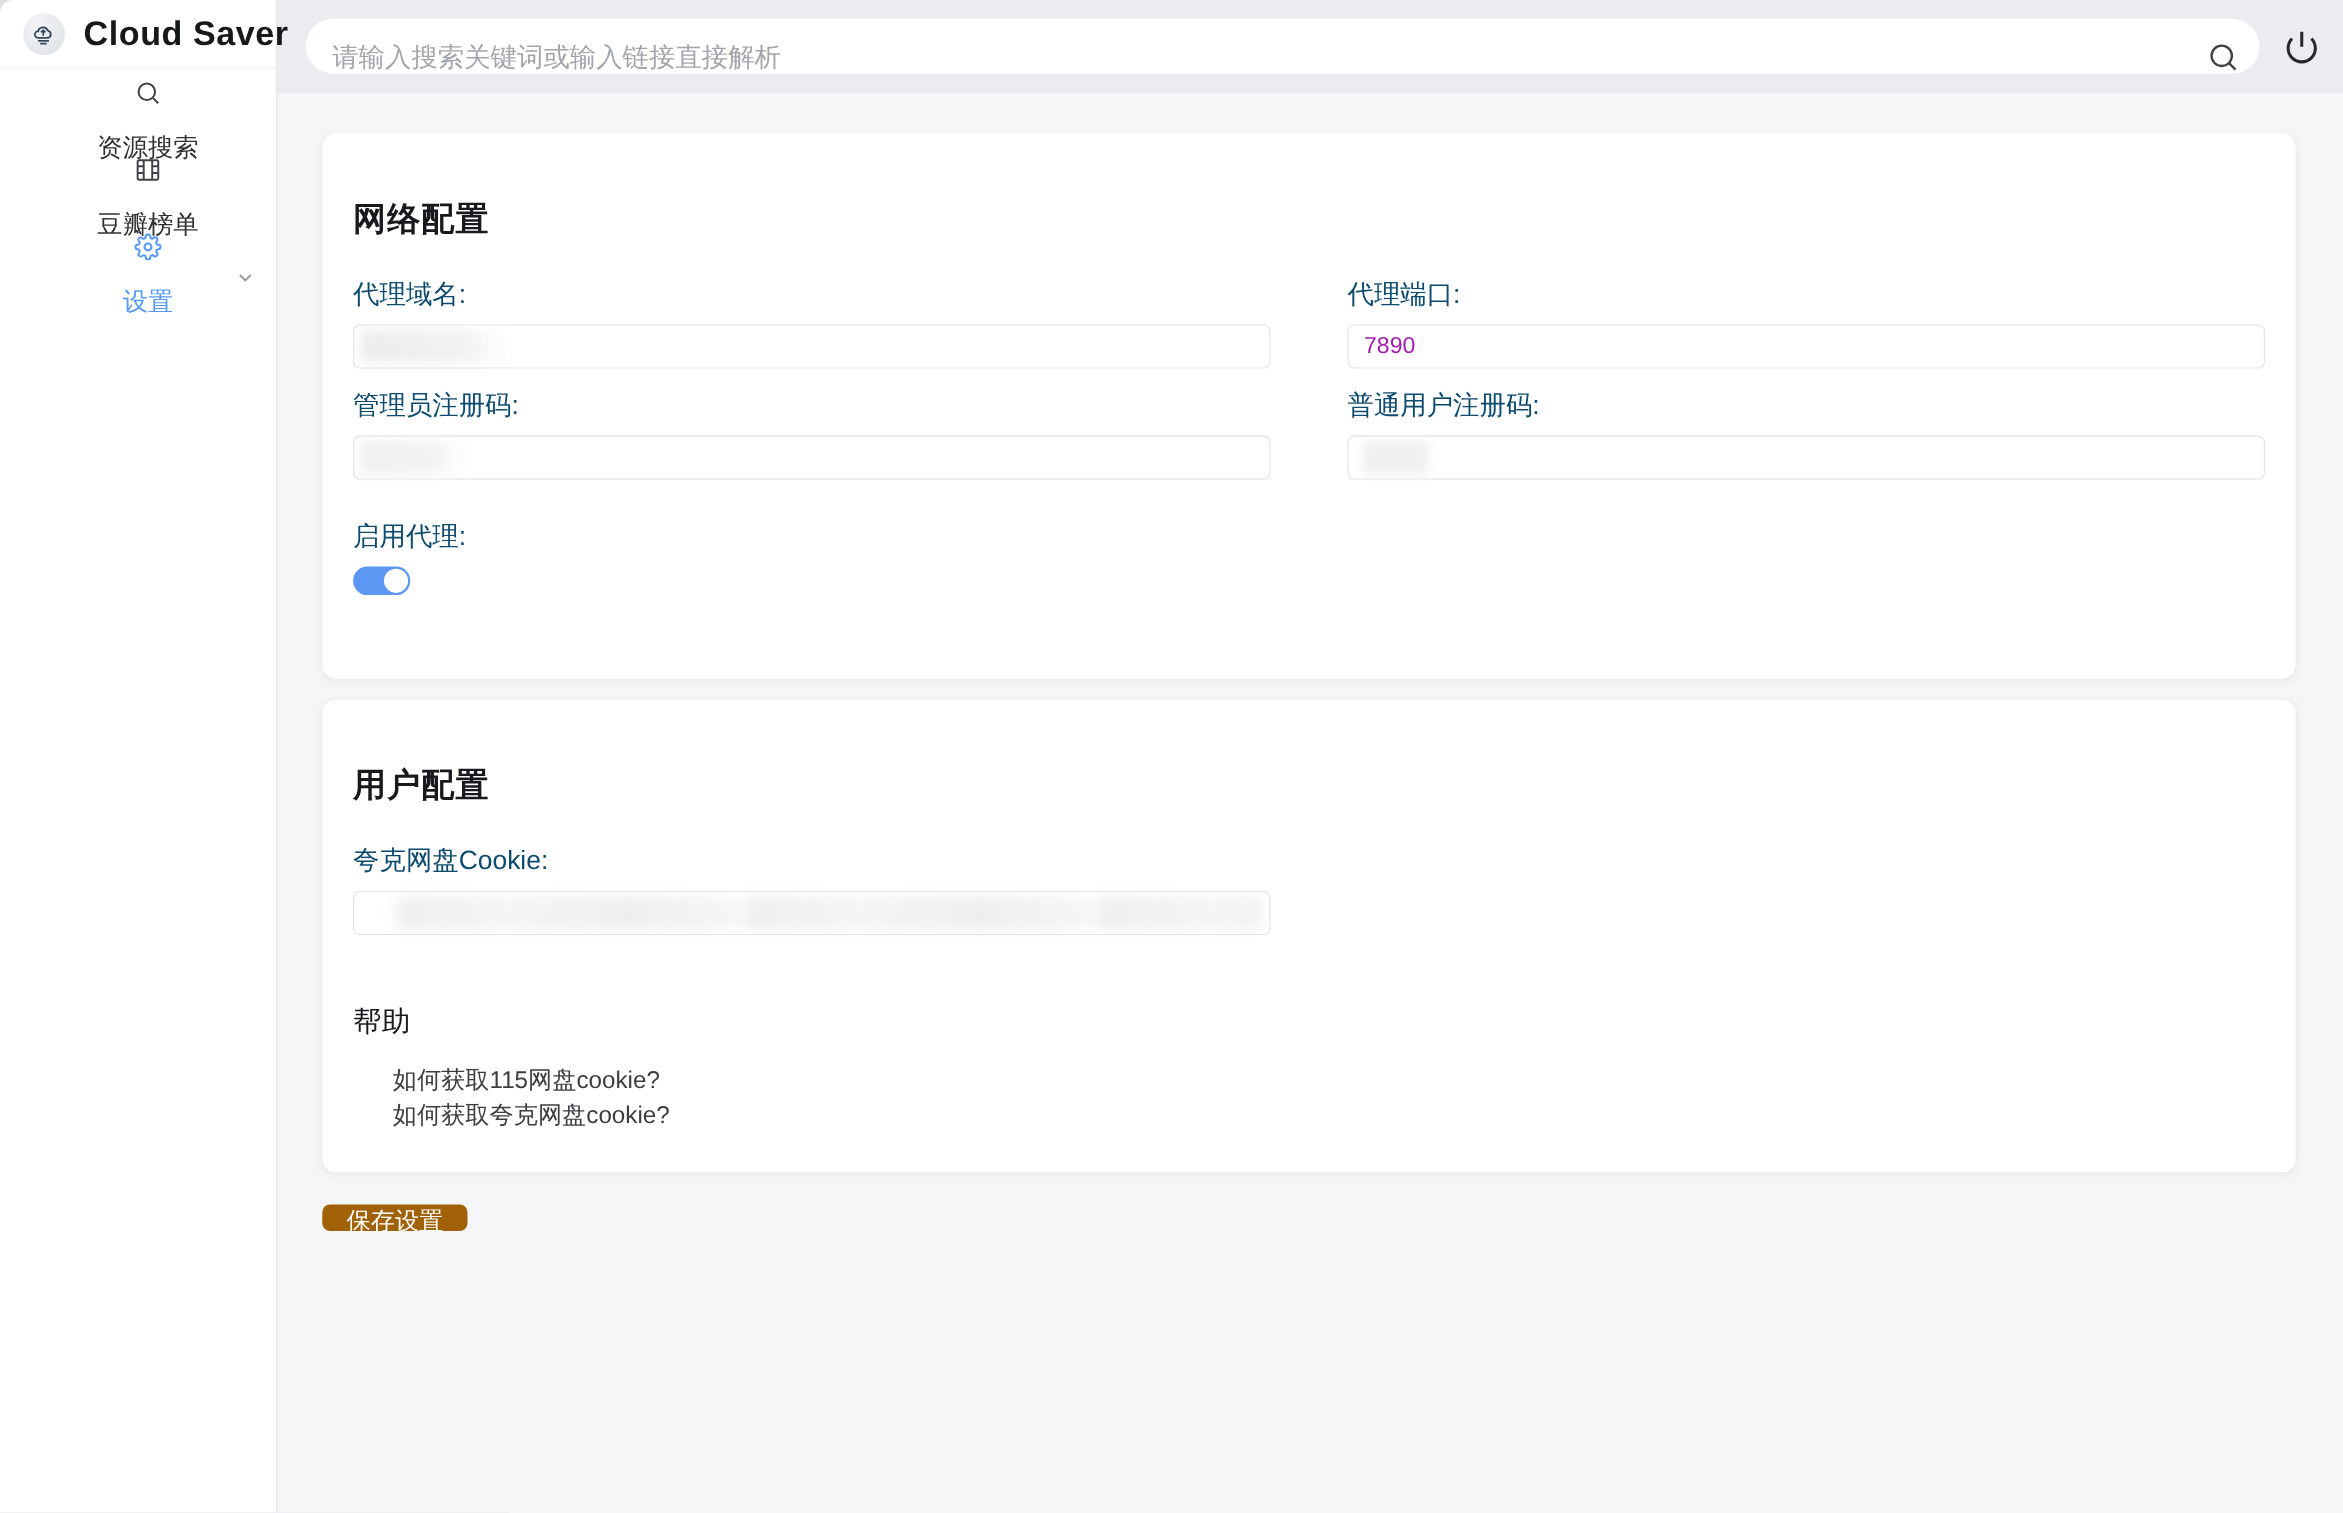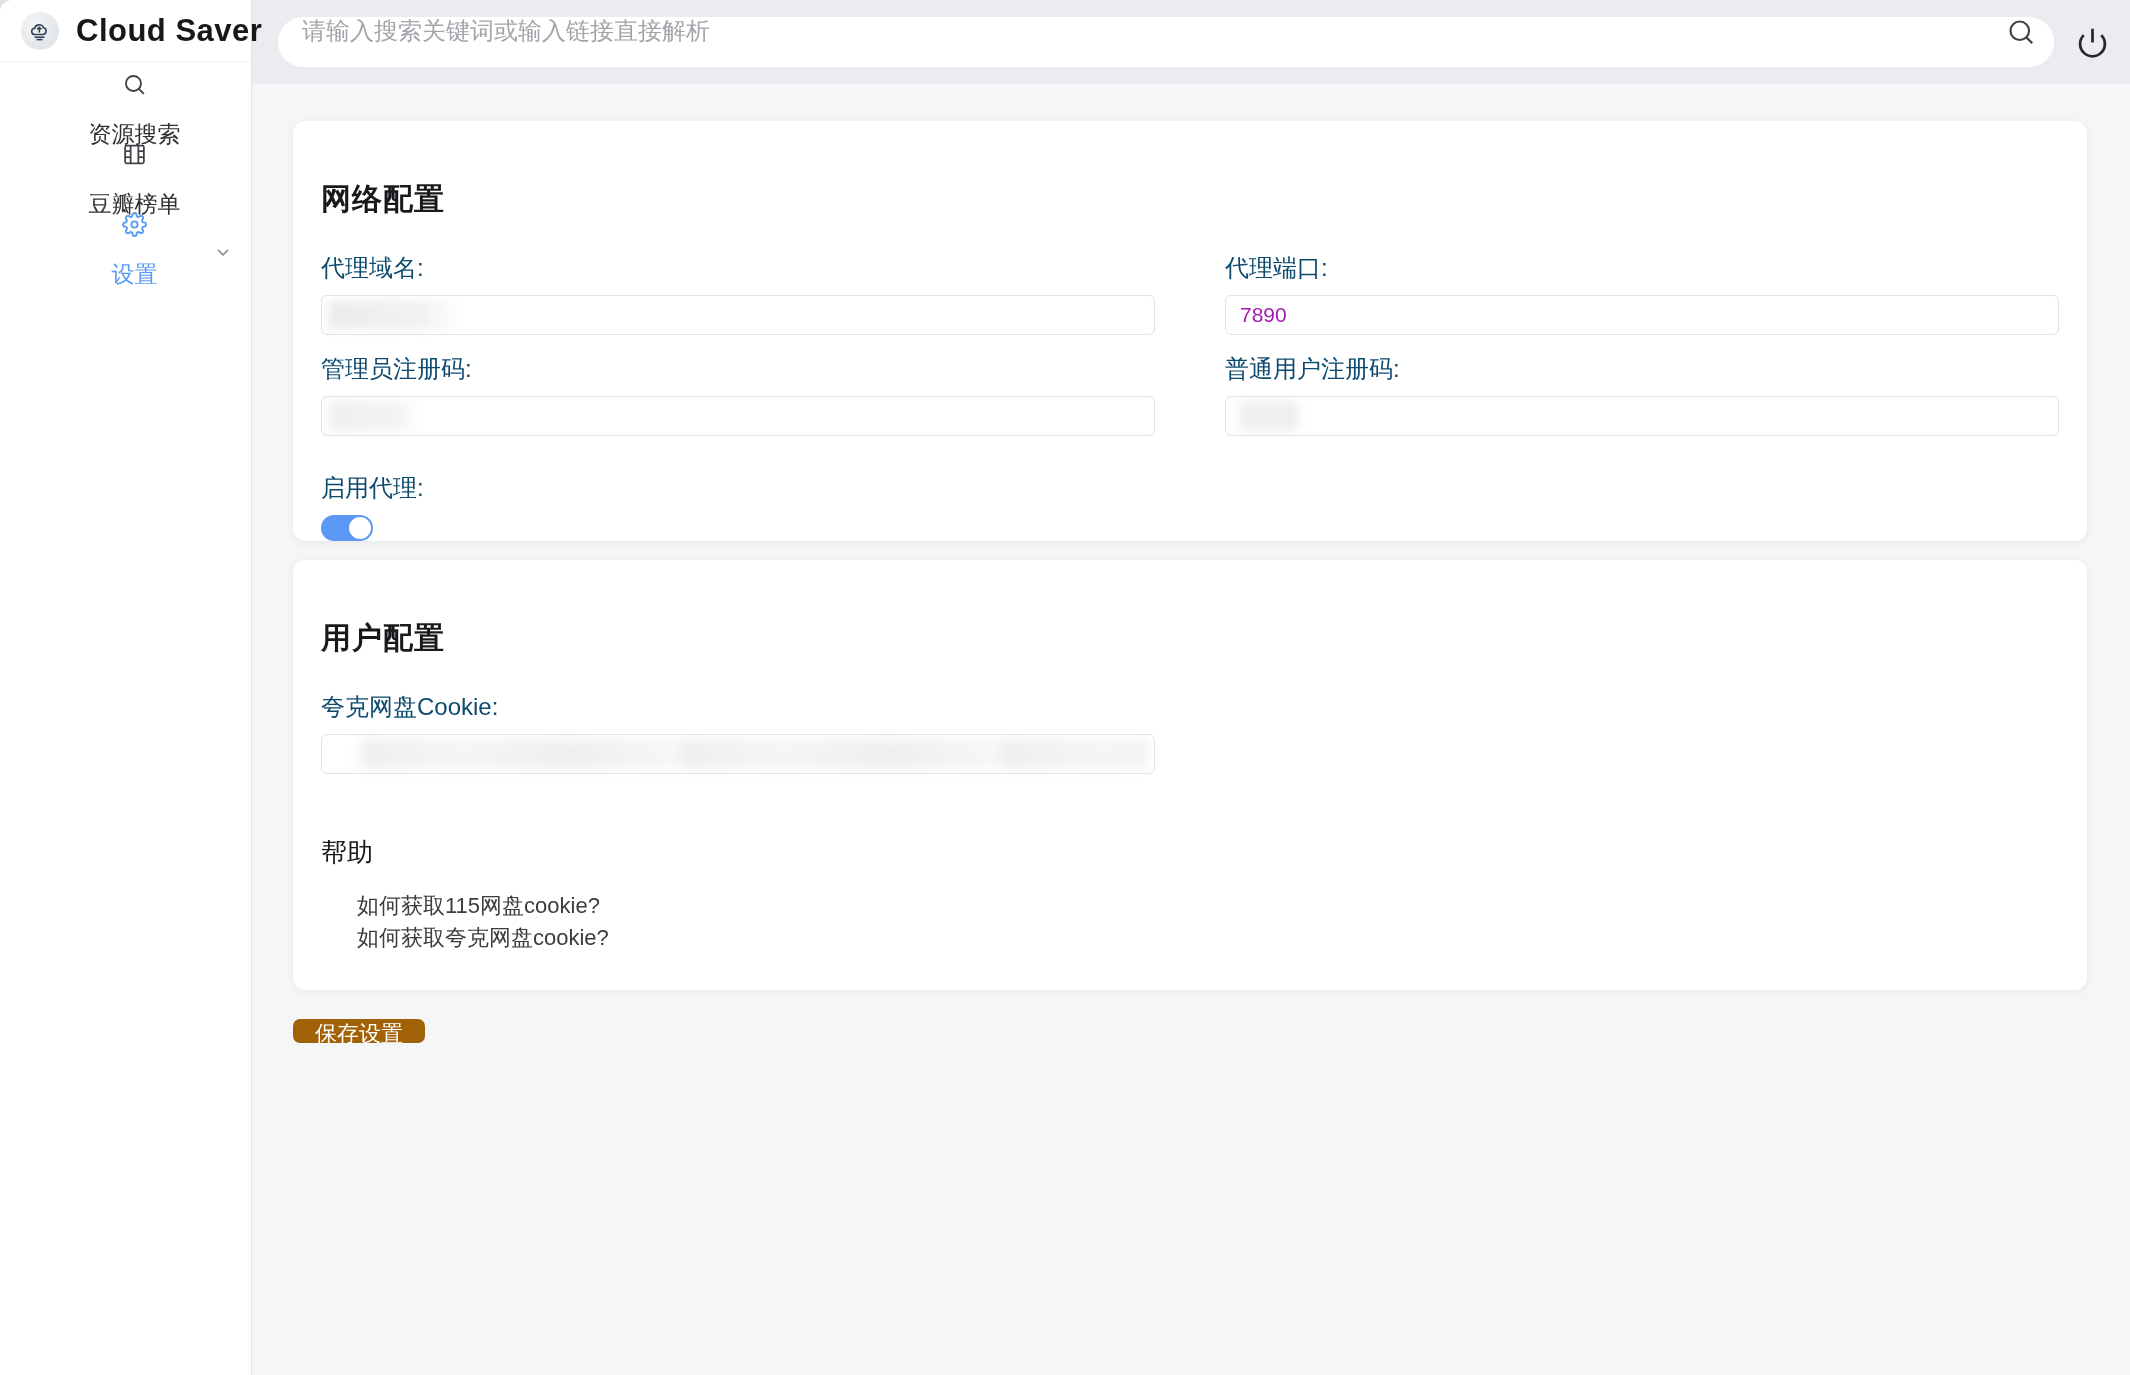--- a/index.html
+++ b/index.html
@@ -44,21 +44,21 @@
   .text-cursor { width:4px; height:27px; background:#569af5; margin-left:2px; }
   
   .topbar {
     position:absolute; left:252px; right:0; top:0; height:84px;
     background:#eaecef;
     display:flex; align-items:center;
     padding-left:26px; z-index:4;
   }
   .search-pill {
     flex:1; height:50px; border-radius:25px; background:#ffffff;
-    display:flex; align-items:flex-start;
+    display:flex; align-items:flex-end;
     padding:0 18px 0 24px; margin-right:14px;
   }
   .search-pill input {
     flex:1; border:none; outline:none; background:transparent;
     font-size:24px; color:#333; font-family:inherit;
   }
   .search-pill input::placeholder { color:#a2a6ab; }
   .pill-search-icon { display:flex; color:#3f4247; cursor:pointer; }
   .power-btn {
     width:48px; height:48px; margin-right:14px; border:none; background:transparent;
@@ -94,21 +94,21 @@
   .redact.admin  { width:95px;  background:linear-gradient(90deg,#efeff0 0%,#f3f3f4 70%,rgba(243,243,244,0) 100%); }
   .redact.user   { left:14px; width:60px; background:#efeff0; }
   .redact.cookie115 {
     right:7px; filter:blur(6px);
     background:repeating-linear-gradient(90deg,#ebebec 0px,#f4f4f5 110px,#ededee 220px,#f6f6f7 330px);
   }
   .redact.cookieq {
     left:40px; right:7px; filter:blur(6px);
     background:repeating-linear-gradient(90deg,#eeeeef 0px,#f5f5f6 100px,#eeeeef 210px,#f7f7f8 320px);
   }
-  .card1 { }
+  .card1 { padding-bottom:76px; }
   .switch-field { margin-top:18px; }
   .switch {
     width:52px; height:26px; border-radius:13px;
     background:#5b97f3; position:relative; cursor:pointer; margin-top:12px;
   }
   .switch .knob {
     position:absolute; top:2px; right:2px; width:22px; height:22px;
     border-radius:50%; background:#ffffff;
   }
   .card2 { margin-top:19px; padding-bottom:36px; }

